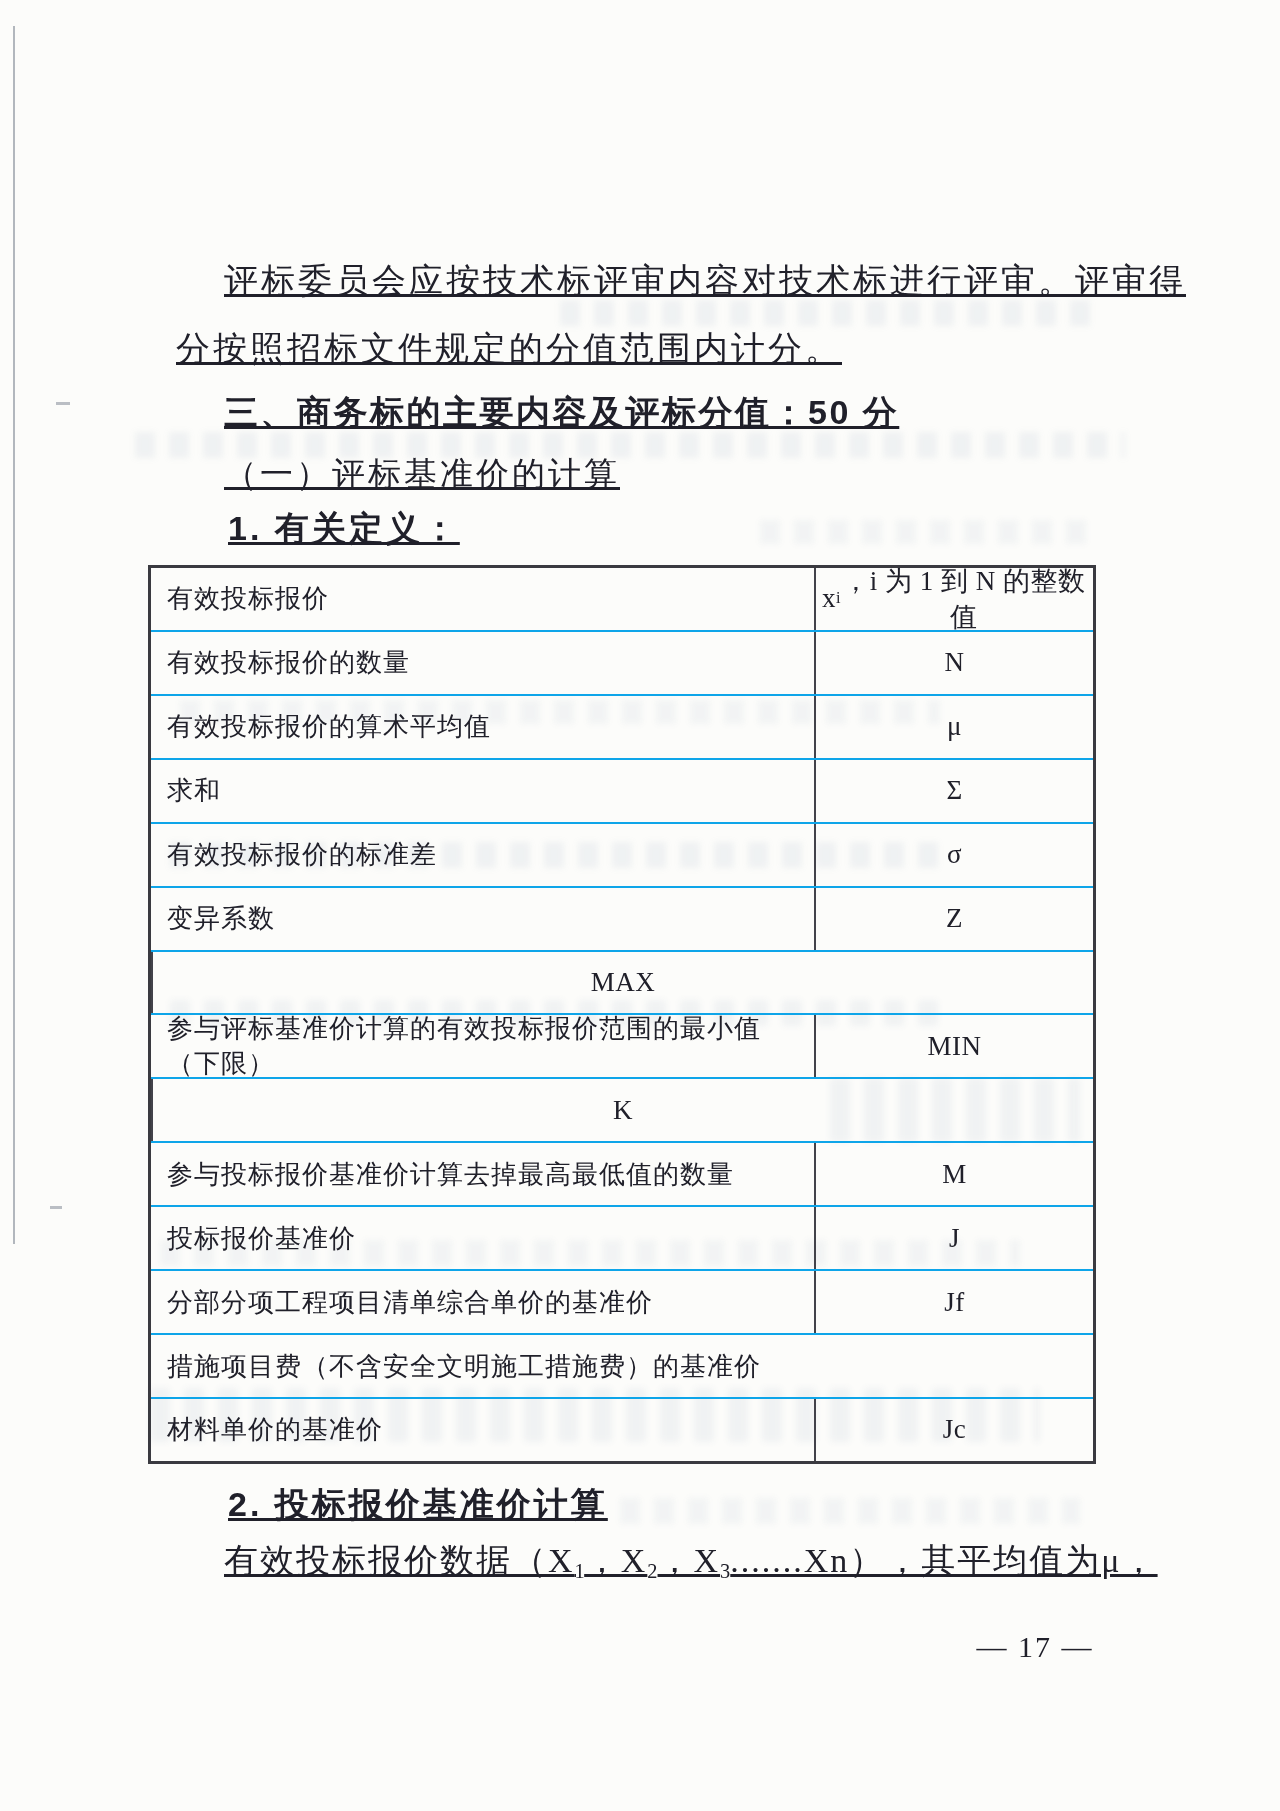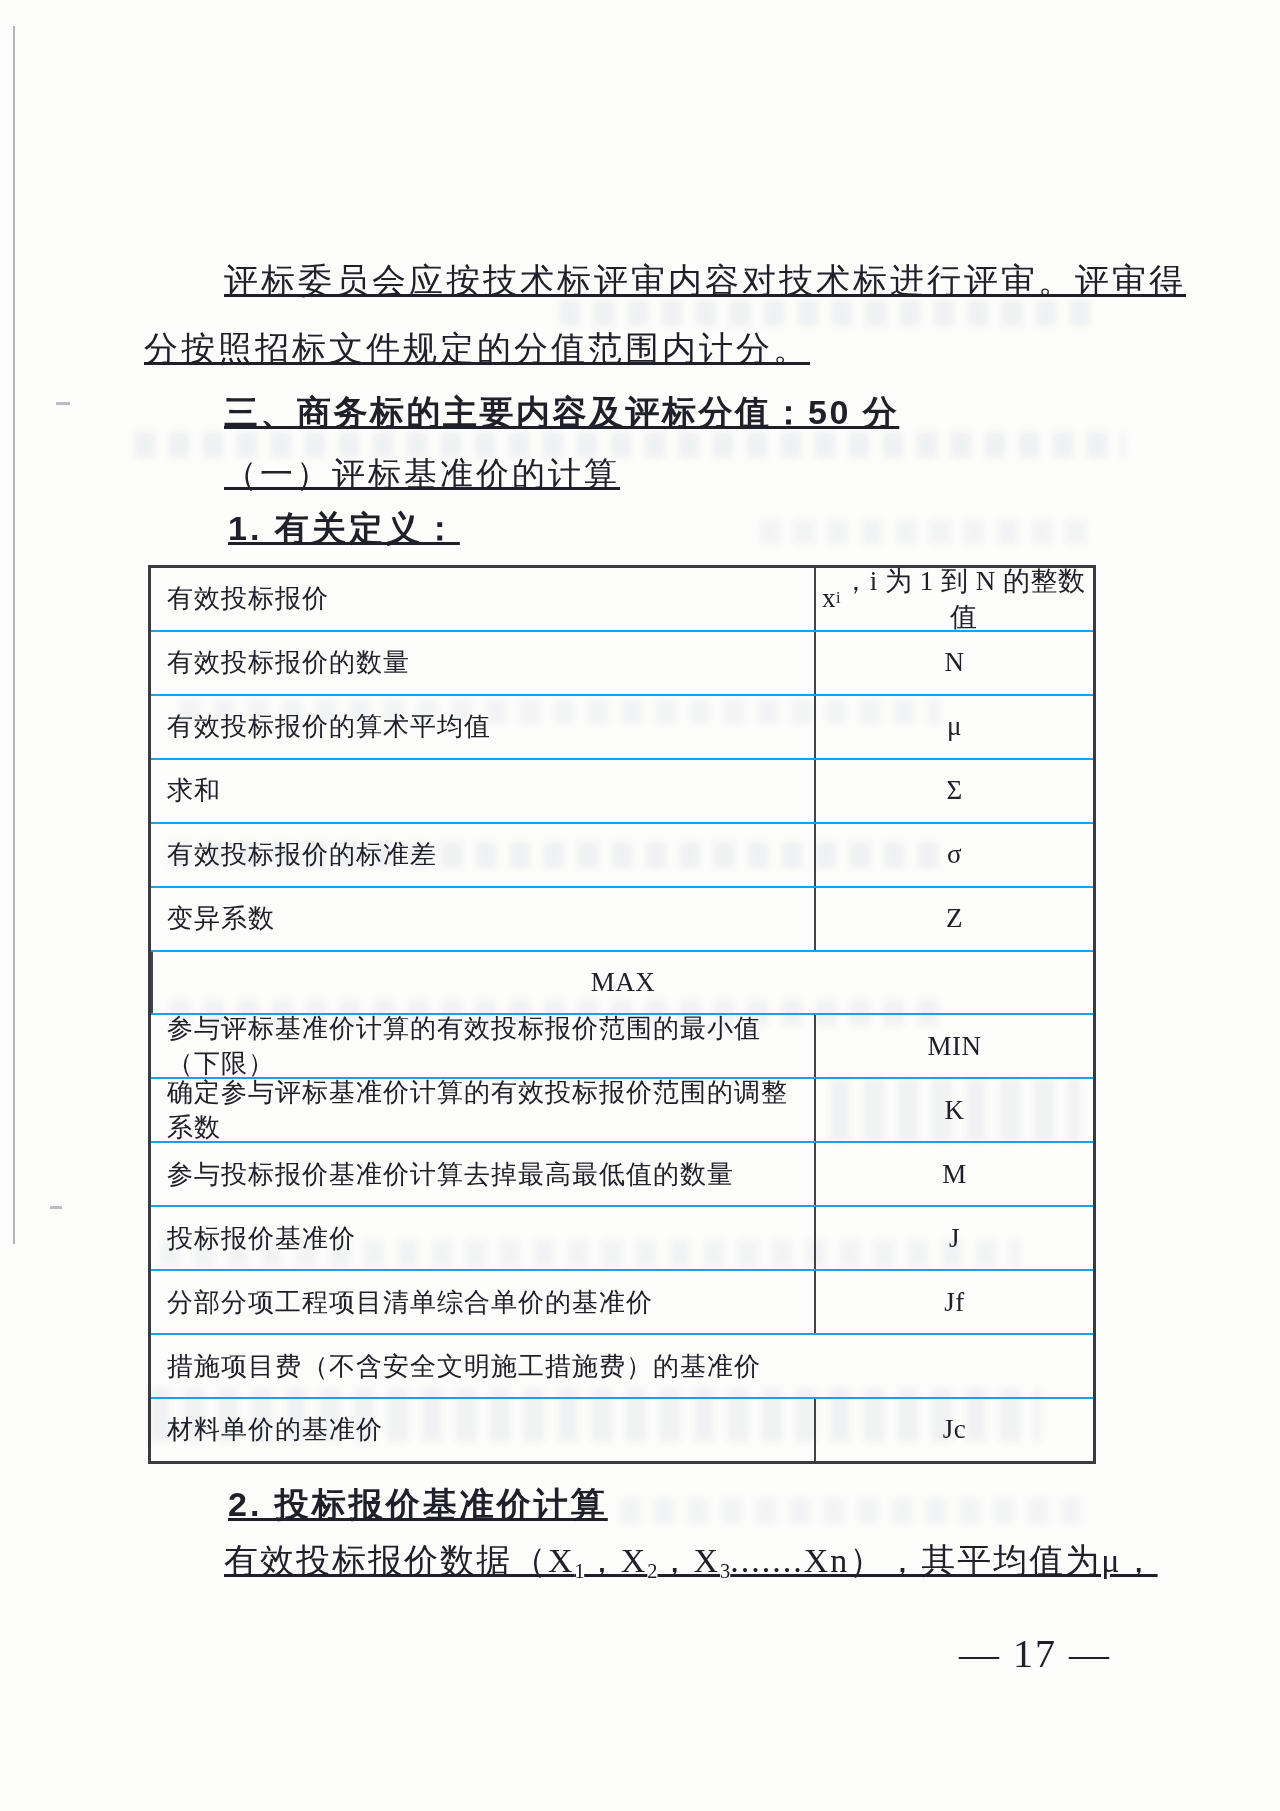--- a/index.html
+++ b/index.html
@@ -37,21 +37,21 @@
   }
   .tcell-symbol {
     flex:1; border-left:2px solid #42424a;
     justify-content:center; text-align:center;
     font-size:27px; letter-spacing:.5px; padding:0 6px;
   }
   sub { font-size:.6em; vertical-align:-0.28em; letter-spacing:0; }
 
   .pagenum {
     position:absolute; left:950px; top:1630px; width:170px;
-    text-align:center; font-size:40px; letter-spacing:2px;
+    text-align:center; font-size:30px; letter-spacing:2px;
   }
 
   
   .edge-line {
     position:absolute; left:13px; top:26px; width:2px; height:1218px;
     background:#9aa0a8; opacity:.75;
   }
   .mark { position:absolute; background:#a9aeb6; opacity:.8; }
   .ghost {
     position:absolute; pointer-events:none;
@@ -71,21 +71,21 @@
 <div class="ghost" style="left:760px;top:520px;width:330px;height:24px;opacity:.4;"></div>
 <div class="ghost" style="left:180px;top:700px;width:760px;height:24px;opacity:.4;"></div>
 <div class="ghost" style="left:170px;top:842px;width:780px;height:26px;"></div>
 <div class="ghost" style="left:170px;top:1000px;width:780px;height:26px;opacity:.45;"></div>
 <div class="ghost" style="left:830px;top:1078px;width:250px;height:64px;opacity:.45;"></div>
 <div class="ghost" style="left:160px;top:1240px;width:860px;height:26px;opacity:.4;"></div>
 <div class="ghost" style="left:150px;top:1388px;width:890px;height:54px;opacity:.45;"></div>
 <div class="ghost" style="left:620px;top:1498px;width:460px;height:26px;opacity:.4;"></div>
 
 <div class="line fs-body" style="left:224px;top:258px;">评标委员会应按技术标评审内容对技术标进行评审。评审得</div>
-<div class="line fs-body" style="left:144px;top:326px;">分按照招标文件规定的分值范围内计分。</div>
+<div class="line fs-body" style="left:176px;top:326px;">分按照招标文件规定的分值范围内计分。</div>
 
 <div class="line heiti" style="left:224px;top:390px;">三、商务标的主要内容及评标分值：50 分</div>
 <div class="line kaiti" style="left:224px;top:452px;">（一）评标基准价的计算</div>
 <div class="line heiti" style="left:228px;top:506px;letter-spacing:3px;">1. 有关定义：</div>
 
 <div class="deftable">
     <div class="trow">
       <div class="tcell tcell-label">有效投标报价</div>
       <div class="tcell tcell-symbol">
         <span>x</span>
@@ -114,21 +114,20 @@
       <div class="tcell tcell-symbol">Z</div>
     </div>
     <div class="trow">
       <div class="tcell tcell-symbol">MAX</div>
     </div>
     <div class="trow">
       <div class="tcell tcell-label">参与评标基准价计算的有效投标报价范围的最小值（下限）</div>
       <div class="tcell tcell-symbol">MIN</div>
     </div>
     <div class="trow">
-      <div class="tcell tcell-label">确定参与评标基准价计算的有效投标报价范围的调整系数</div>
       <div class="tcell tcell-symbol">K</div>
     </div>
     <div class="trow">
       <div class="tcell tcell-label">参与投标报价基准价计算去掉最高最低值的数量</div>
       <div class="tcell tcell-symbol">M</div>
     </div>
     <div class="trow">
       <div class="tcell tcell-label">投标报价基准价</div>
       <div class="tcell tcell-symbol">J</div>
     </div>

